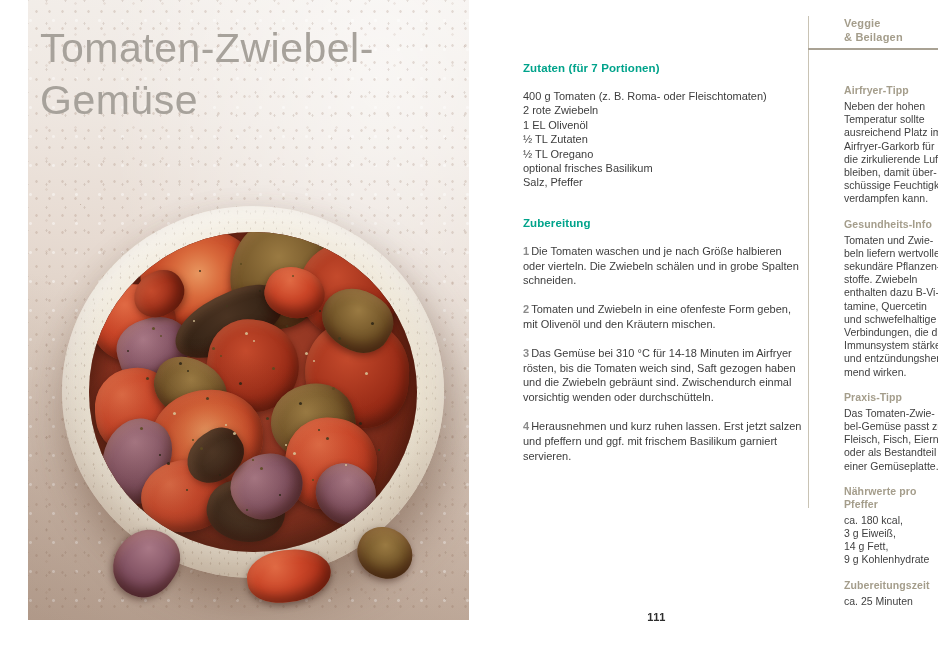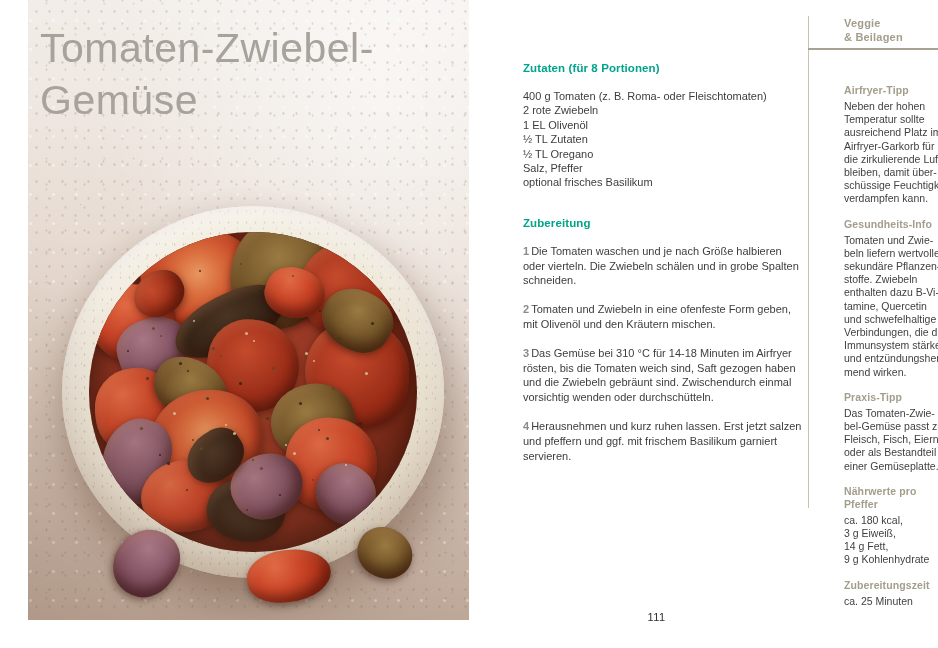--- a/index.html
+++ b/index.html
@@ -105,21 +105,21 @@
     font-size:10.5px; font-weight:bold; color:#a49d8b;
     line-height:13px; white-space:pre-line; margin-bottom:3px; letter-spacing:.1px;
   }
   .side-sec p {
     font-size:10.5px; line-height:13.2px; color:#3f3f3f; white-space:pre-line;
   }
 
   
   .page-num {
     position:absolute; left:469px; top:611px; width:375px;
-    text-align:center; font-size:11px; font-weight:normal; color:#2e2e2e;
+    text-align:center; font-size:11px; font-weight:bold; color:#2e2e2e;
     letter-spacing:.5px;
   }
 </style>
 </head>
 <body>
 
 <div class="page">
 
   <div class="photo">
     <div class="speck-layer"></div>
@@ -203,29 +203,29 @@
     <div class="blob o" style="left: 53px; top: 322px; width: 62px; height: 70px; transform: rotate(34deg); border-radius: 55% 45% 50% 50%; z-index: 2;"></div>
         <div class="blob t" style="left: 185px; top: 344px; width: 84px; height: 52px; transform: rotate(-6deg); border-radius: 50% 50% 55% 45%; z-index: 2;"></div>
         <div class="blob oc" style="left: 295px; top: 322px; width: 56px; height: 50px; transform: rotate(24deg); border-radius: 48% 52% 50% 50%; z-index: 2;"></div>
       </div>
     <div class="shade"></div>
     <h1 class="title">Tomaten-Zwiebel-
 Gemüse</h1>
   </div>
 
   <div class="main-col">
-    <h2 class="sec-heading">Zutaten (für 8 Portionen)</h2>
+    <h2 class="sec-heading">Zutaten (für 7 Portionen)</h2>
     <div class="ing-list">
       <div class="ing-line">400 g Tomaten (z. B. Roma- oder Fleischtomaten)</div>
       <div class="ing-line">2 rote Zwiebeln</div>
       <div class="ing-line">1 EL Olivenöl</div>
       <div class="ing-line">½ TL Zutaten</div>
       <div class="ing-line">½ TL Oregano</div>
+      <div class="ing-line">optional frisches Basilikum</div>
       <div class="ing-line">Salz, Pfeffer</div>
-      <div class="ing-line">optional frisches Basilikum</div>
     </div>
 
     <h2 class="sec-heading">Zubereitung</h2>
     <div class="steps">
       <p class="step"><span class="num">1</span><span class="txt">Die Tomaten waschen und je nach Größe halbieren
 oder vierteln. Die Zwiebeln schälen und in grobe Spalten
 schneiden.</span></p>
       <p class="step"><span class="num">2</span><span class="txt">Tomaten und Zwiebeln in eine ofenfeste Form geben,
 mit Olivenöl und den Kräutern mischen.</span></p>
       <p class="step"><span class="num">3</span><span class="txt">Das Gemüse bei 310 °C für 14-18 Minuten im Airfryer

